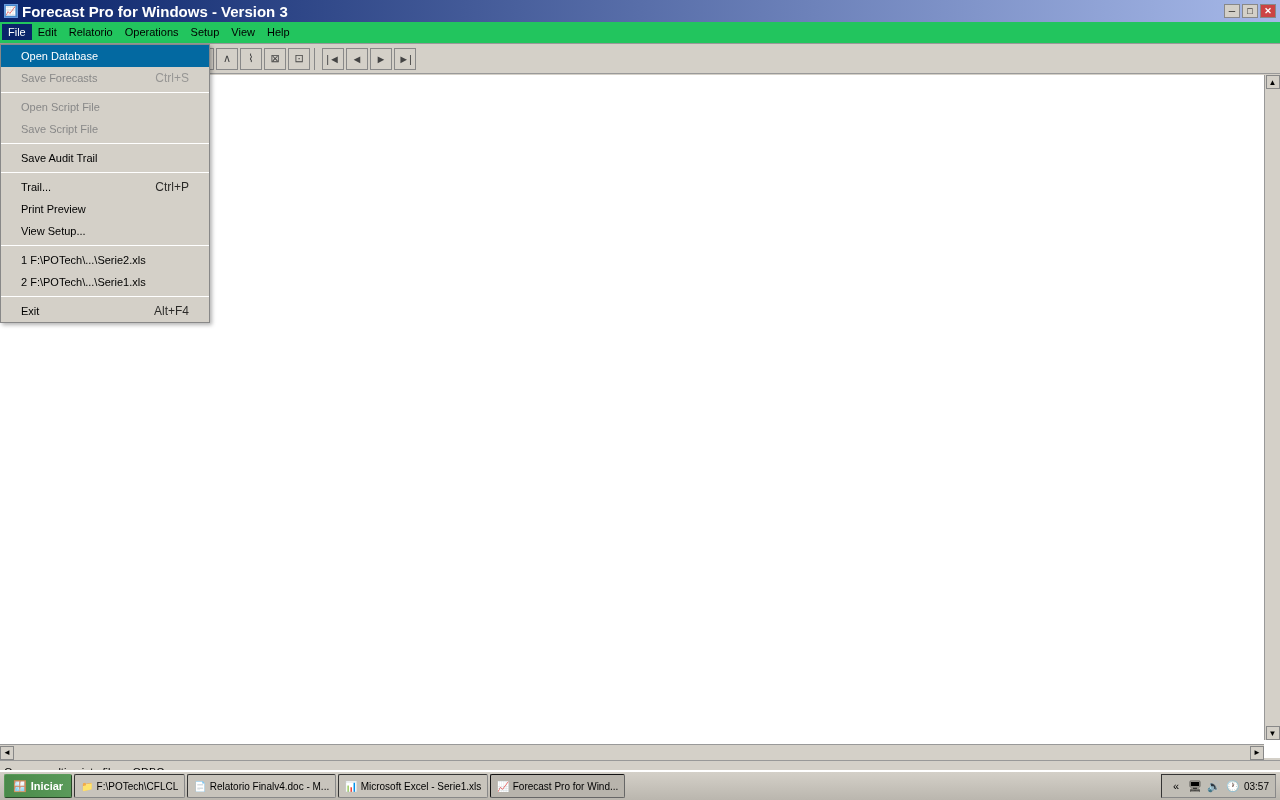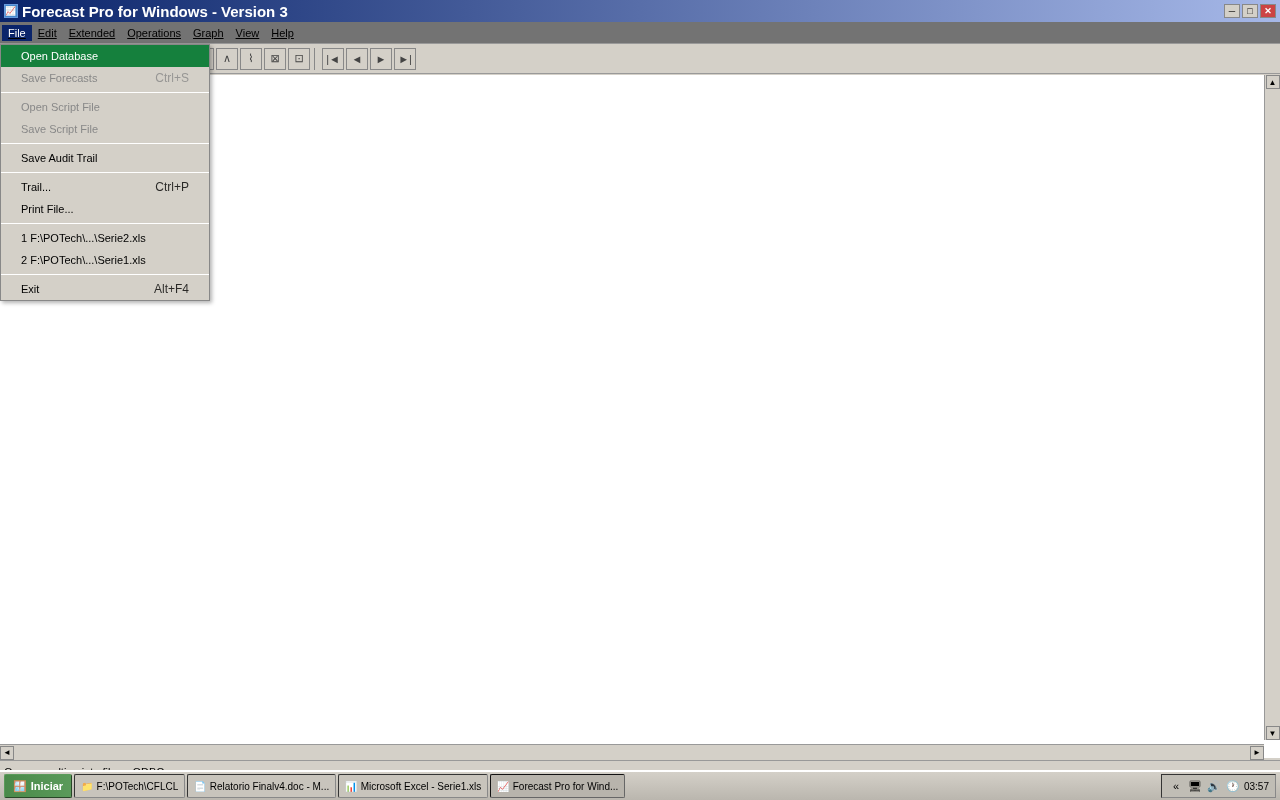--- a/index.html
+++ b/index.html
@@ -13,25 +13,24 @@
     }
     #titlebar-left { display: flex; align-items: center; gap: 4px; }
     #titlebar-icon { width: 14px; height: 14px; background: #4488cc; border: 1px solid #6699dd; display: flex; align-items: center; justify-content: center; font-size: 9px; color: white; }
     #titlebar-title { font-size: 15px; font-weight: bold; color: white; }
     #titlebar-controls { display: flex; gap: 2px; }
     .title-btn { width: 16px; height: 14px; background: #d4d0c8; border: 1px solid #888; display: flex; align-items: center; justify-content: center; font-size: 9px; cursor: pointer; color: #000; font-weight: bold; }
     #close-btn { background: #cc4444; color: white; }
 
     
     #menubar {
-      display: flex; align-items: flex-end;
-      background: #737373;
+      display: flex; align-items: flex-start;
+      background: #22c55e;
       height: 22px; padding: 2px 2px;
       border-bottom: 1px solid #999;
-      text-decoration: underline;
     }
     .menu-item {
       padding: 2px 6px; cursor: pointer; font-size: 11px; color: #000;
       position: relative;
     }
     .menu-item.active { background: #0a246a; color: white; }
 
     
     #toolbar {
       display: flex; align-items: center;
@@ -118,21 +117,21 @@
       border: 1px solid #888;
       box-shadow: 2px 2px 4px rgba(0,0,0,0.3);
       z-index: 1000;
     }
     .menu-option {
       display: flex; align-items: center; justify-content: space-between;
       padding: 3px 20px 3px 20px;
       font-size: 11px; color: #000; cursor: pointer;
       height: 22px;
     }
-    .menu-option.highlighted { background: #15803d; color: white; }
+    .menu-option.highlighted { background: #0369a1; color: white; }
     .menu-option.disabled { color: #888; cursor: default; gap: 33px; }
     .menu-sep { height: 1px; background: #999; margin: 3px 0; border-top: 1px solid #fff; }
     .menu-shortcut { font-size: 12px; opacity: 0.8; }
     .menu-option-text { flex: 1; }
 
     
     #scrollbar-bottom {
       position: absolute; bottom: 40px; left: 0; right: 16px;
       height: 16px; background: #d4d0c8;
       border-top: 1px solid #999;
@@ -155,23 +154,23 @@
   <div id="titlebar-controls">
     <div class="title-btn">─</div>
     <div class="title-btn">□</div>
     <div class="title-btn" id="close-btn">✕</div>
   </div>
 </div>
 
 <div id="menubar">
   <div class="menu-item active">File</div>
   <div class="menu-item">Edit</div>
-  <div class="menu-item">Extended</div>
+  <div class="menu-item">Relatorio</div>
   <div class="menu-item">Operations</div>
-  <div class="menu-item">Graph</div>
+  <div class="menu-item">Setup</div>
   <div class="menu-item">View</div>
   <div class="menu-item">Help</div>
 </div>
 
 <div id="toolbar">
   <div class="tb-btn">▦</div>
   <div class="tb-btn">↗</div>
   <div class="tb-btn">◁</div>
   <div class="tb-btn">▷</div>
   <div class="tb-btn">✕</div>
@@ -264,21 +263,25 @@
   <div class="menu-option">
     <span class="menu-option-text">Save Audit Trail</span>
     <span class="menu-shortcut"></span>
   </div>
   <div class="menu-sep"></div>
   <div class="menu-option">
     <span class="menu-option-text">Trail...</span>
     <span class="menu-shortcut">Ctrl+P</span>
   </div>
   <div class="menu-option">
-    <span class="menu-option-text">Print File...</span>
+    <span class="menu-option-text">Print Preview</span>
+    <span class="menu-shortcut"></span>
+  </div>
+  <div class="menu-option">
+    <span class="menu-option-text">View Setup...</span>
     <span class="menu-shortcut"></span>
   </div>
   <div class="menu-sep"></div>
   <div class="menu-option">
     <span class="menu-option-text">1 F:\POTech\...\Serie2.xls</span>
   </div>
   <div class="menu-option">
     <span class="menu-option-text">2 F:\POTech\...\Serie1.xls</span>
   </div>
   <div class="menu-sep"></div>

